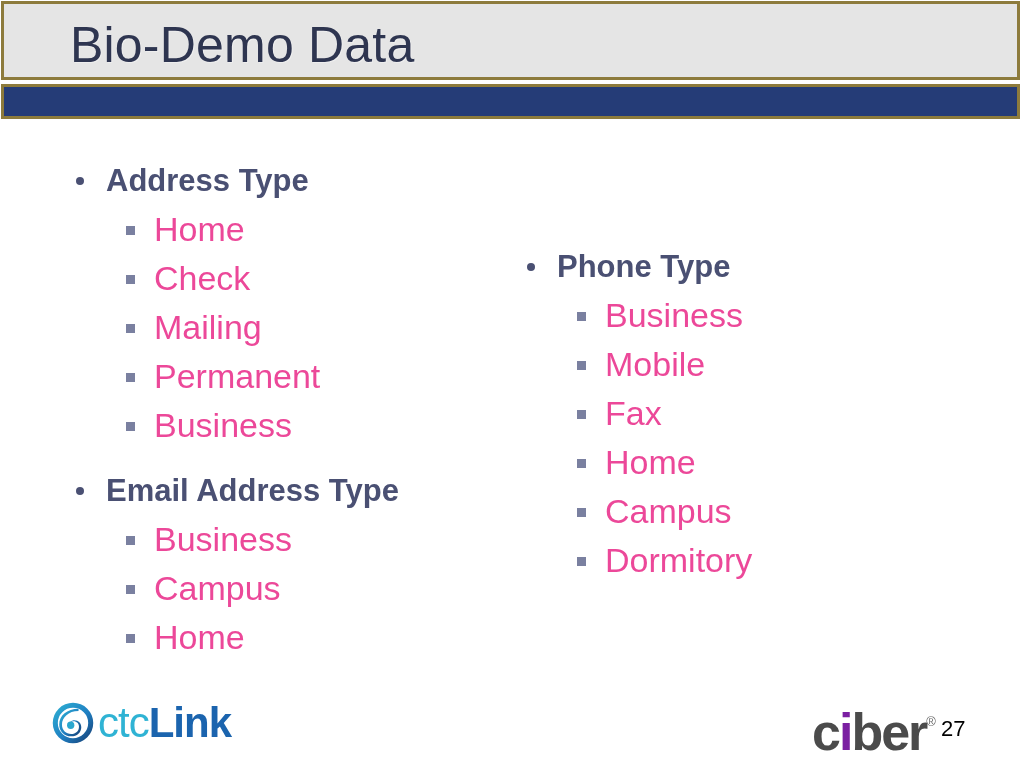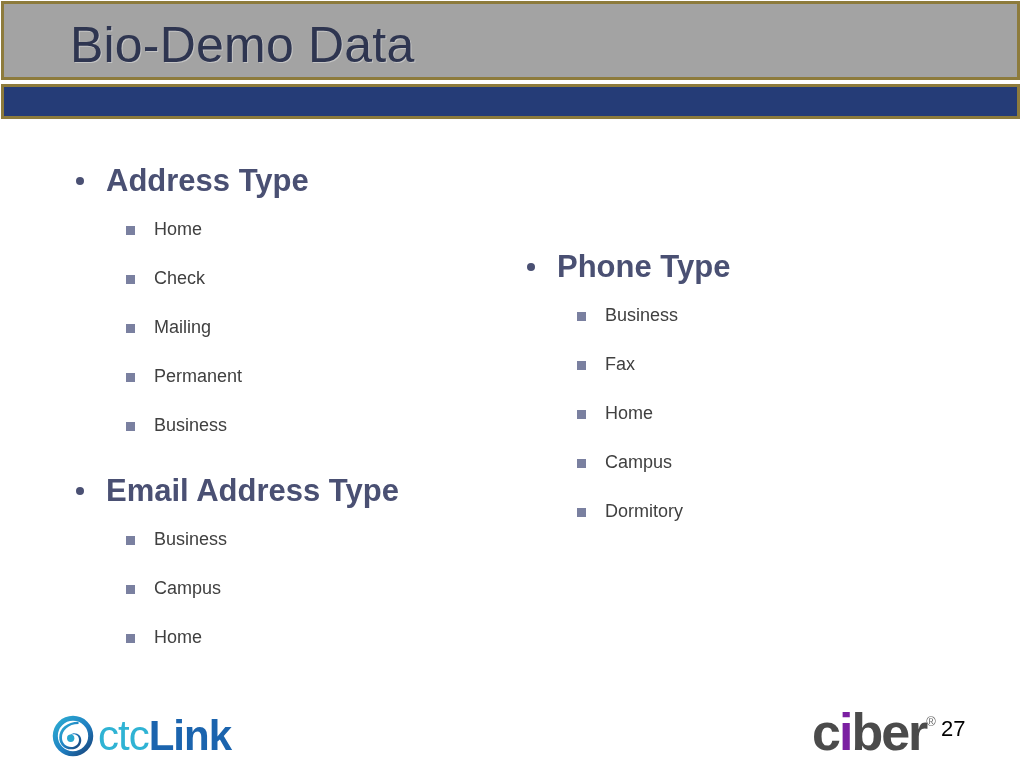--- a/index.html
+++ b/index.html
@@ -23,21 +23,21 @@
     top: 0;
     width: 1024px;
     height: 122px;
   }
   .title-banner {
     position: absolute;
     left: 1px;
     top: 1px;
     width: 1019px;
     height: 79px;
-    background: #a3a3a3;
+    background: #e5e5e5;
     border: 3px solid #8d7b3c;
     box-sizing: border-box;
   }
   .title-text {
     position: absolute;
     left: 66px;
     top: 11px;
     font-size: 50px;
     line-height: 60px;
     font-weight: normal;
@@ -83,44 +83,43 @@
     width: 8px;
     height: 8px;
     border-radius: 50%;
     background: #4a5073;
   }
 
   .lvl2 {
     position: relative;
     display: block;
     padding-left: 94px;
-    font-size: 18px;
+    font-size: 34px;
     line-height: 49px;
     font-weight: normal;
-    color: #404040;
+    color: #ec4899;
     white-space: nowrap;
   }
   .lvl2 .bullet-square {
     position: absolute;
     left: 66px;
     top: 21px;
     width: 9px;
     height: 9px;
     background: #7a80a0;
   }
 
   
   .ctclink {
     position: absolute;
     left: 50px;
     top: 695px;
     height: 56px;
     display: flex;
     align-items: center;
-    margin-top: 13px;
   }
   .ctc-swirl {
     width: 46px;
     height: 46px;
     margin-right: 2px;
     flex: none;
   }
   .ctc-word {
     font-size: 44px;
     line-height: 46px;
@@ -227,20 +226,24 @@
 <div class="col col-right">
 
   <div class="group">
     <div class="lvl1">
       <span class="bullet-round"></span>
       <span>Phone Type</span>
     </div>
     <div class="lvl2">
       <span class="bullet-square"></span>
       <span>Business</span>
+    </div>
+    <div class="lvl2">
+      <span class="bullet-square"></span>
+      <span>Mobile</span>
     </div>
     <div class="lvl2">
       <span class="bullet-square"></span>
       <span>Fax</span>
     </div>
     <div class="lvl2">
       <span class="bullet-square"></span>
       <span>Home</span>
     </div>
     <div class="lvl2">

